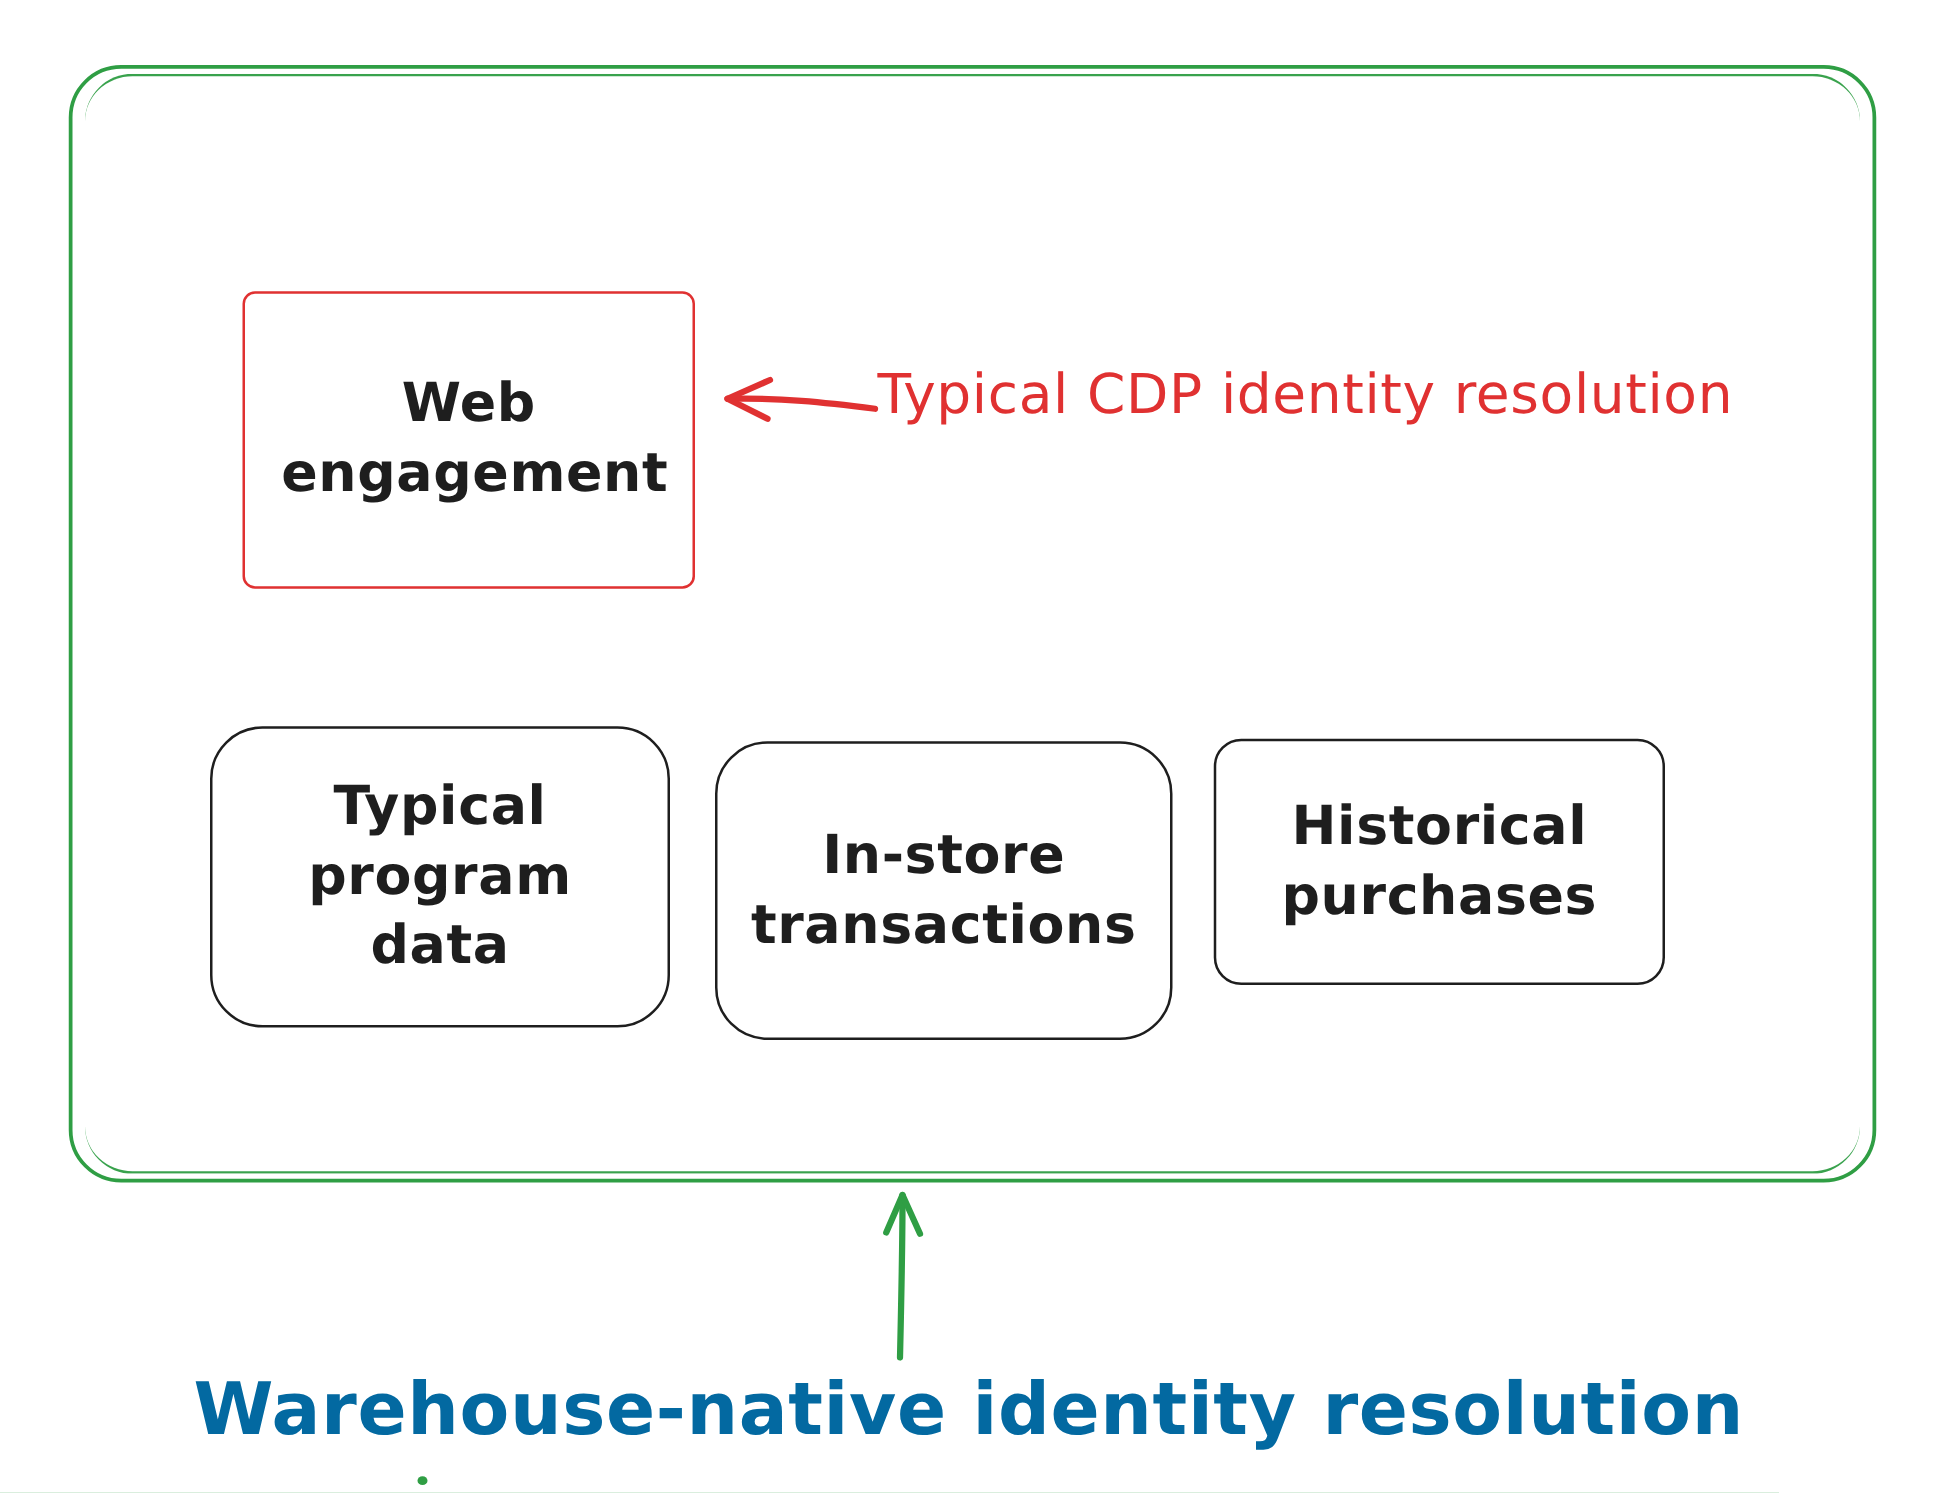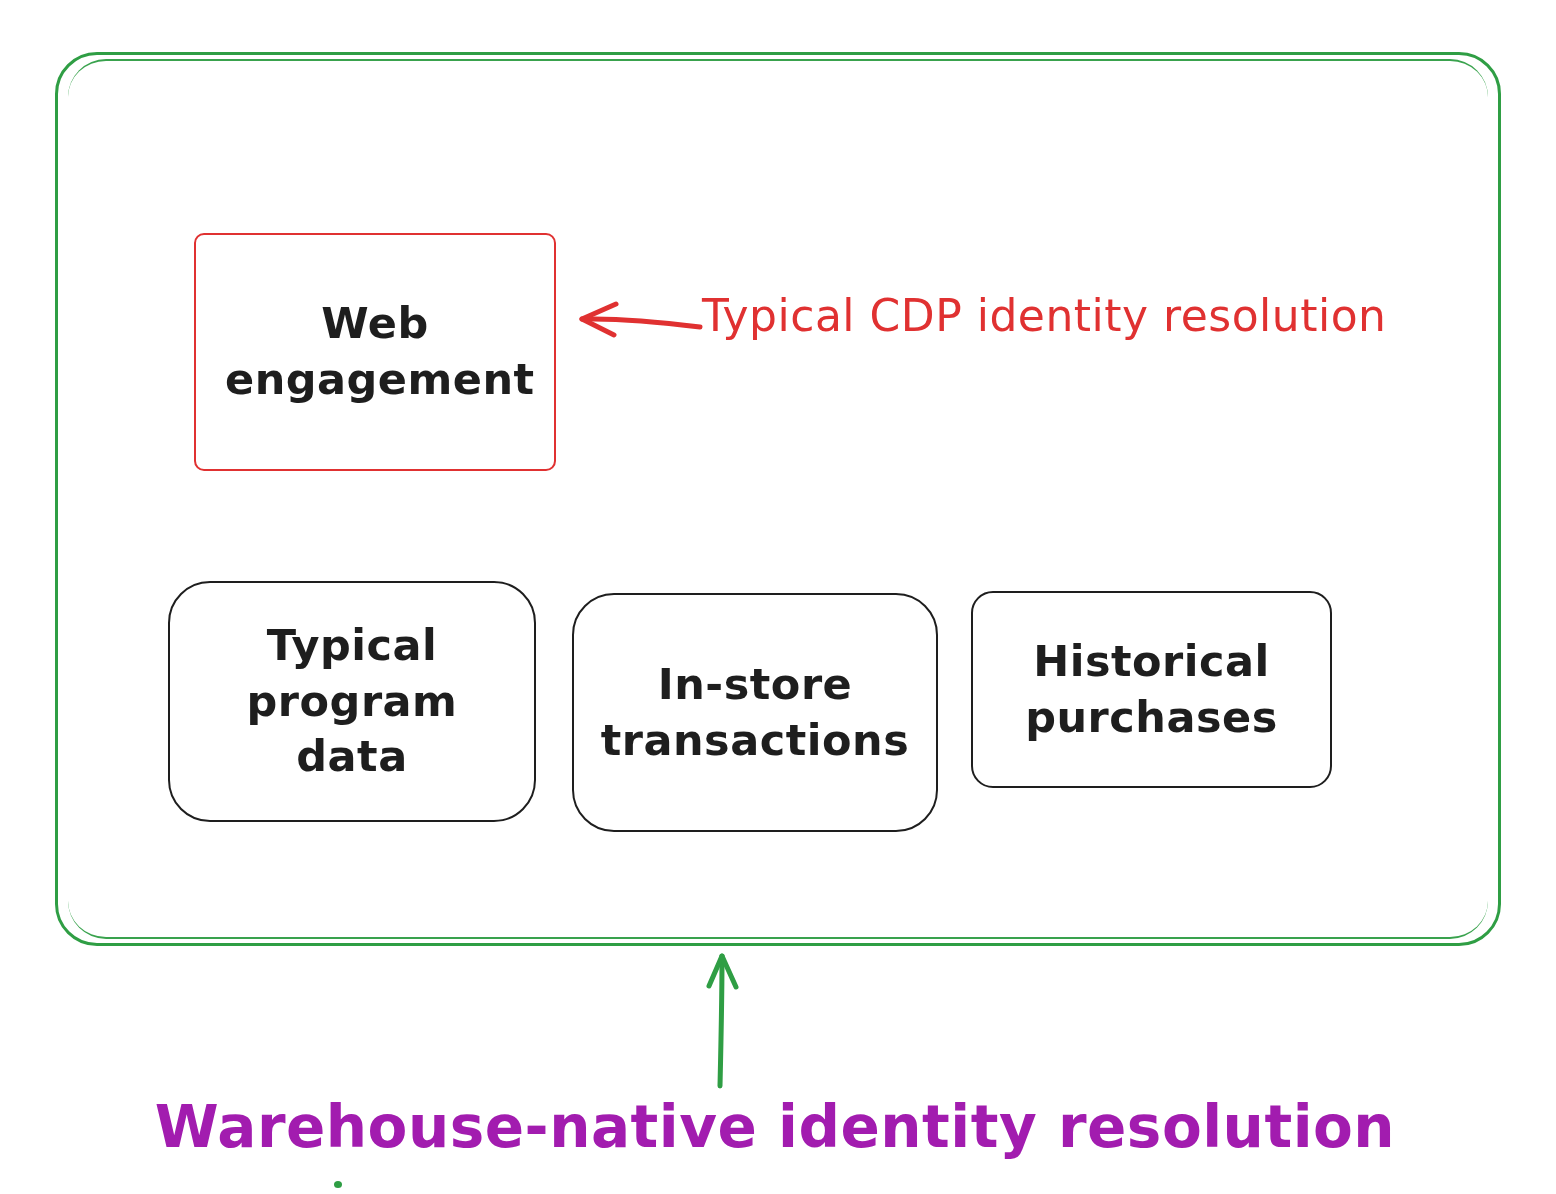--- a/index.html
+++ b/index.html
@@ -105,21 +105,21 @@
     line-height: 1.1;
     white-space: nowrap;
     letter-spacing: 0.5px;
   }
   .annotation-green {
     position: absolute;
     left: 130px;
     top: 1096px;
     width: 1290px;
     text-align: center;
-    color: #a21caf;
+    color: #0369a1;
     font-weight: bold;
     font-size: 58px;
     line-height: 1.1;
     white-space: nowrap;
     letter-spacing: 0.5px;
   }
   .arrow-svg {
     position: absolute;
     left: 0;
     top: 0;

